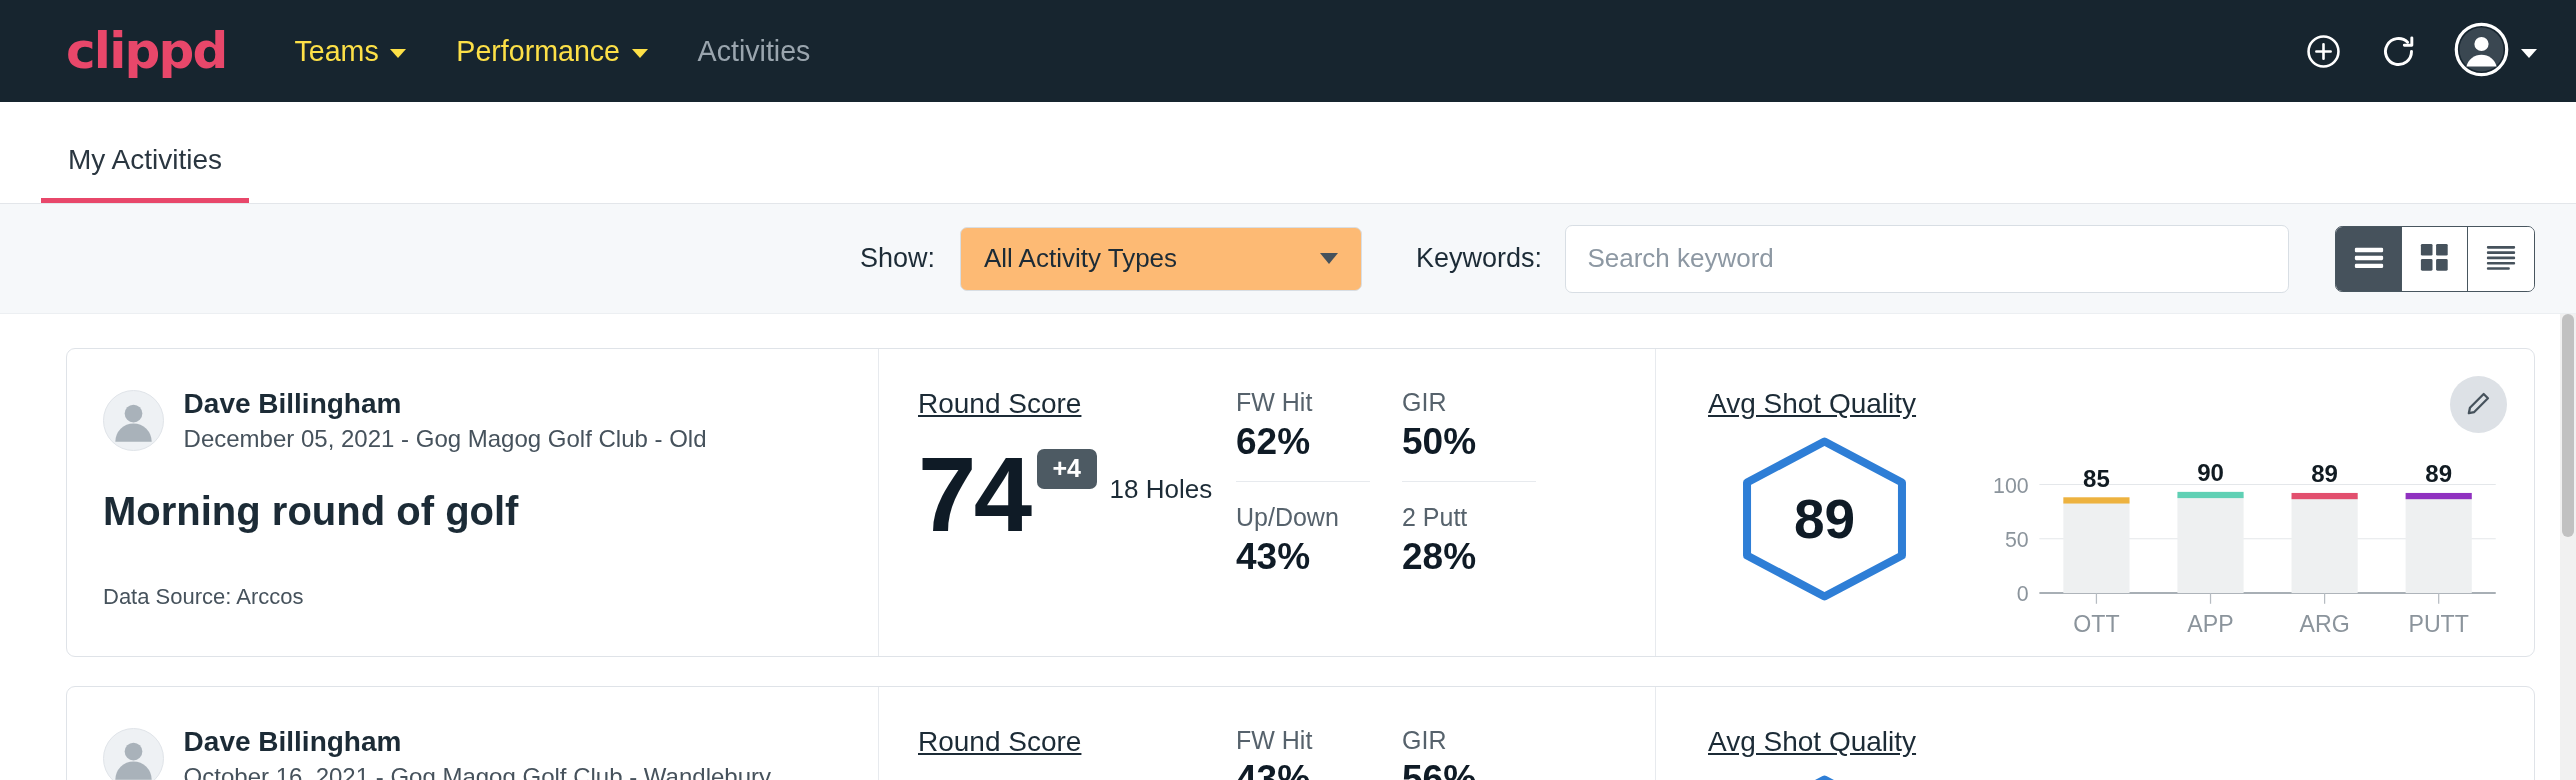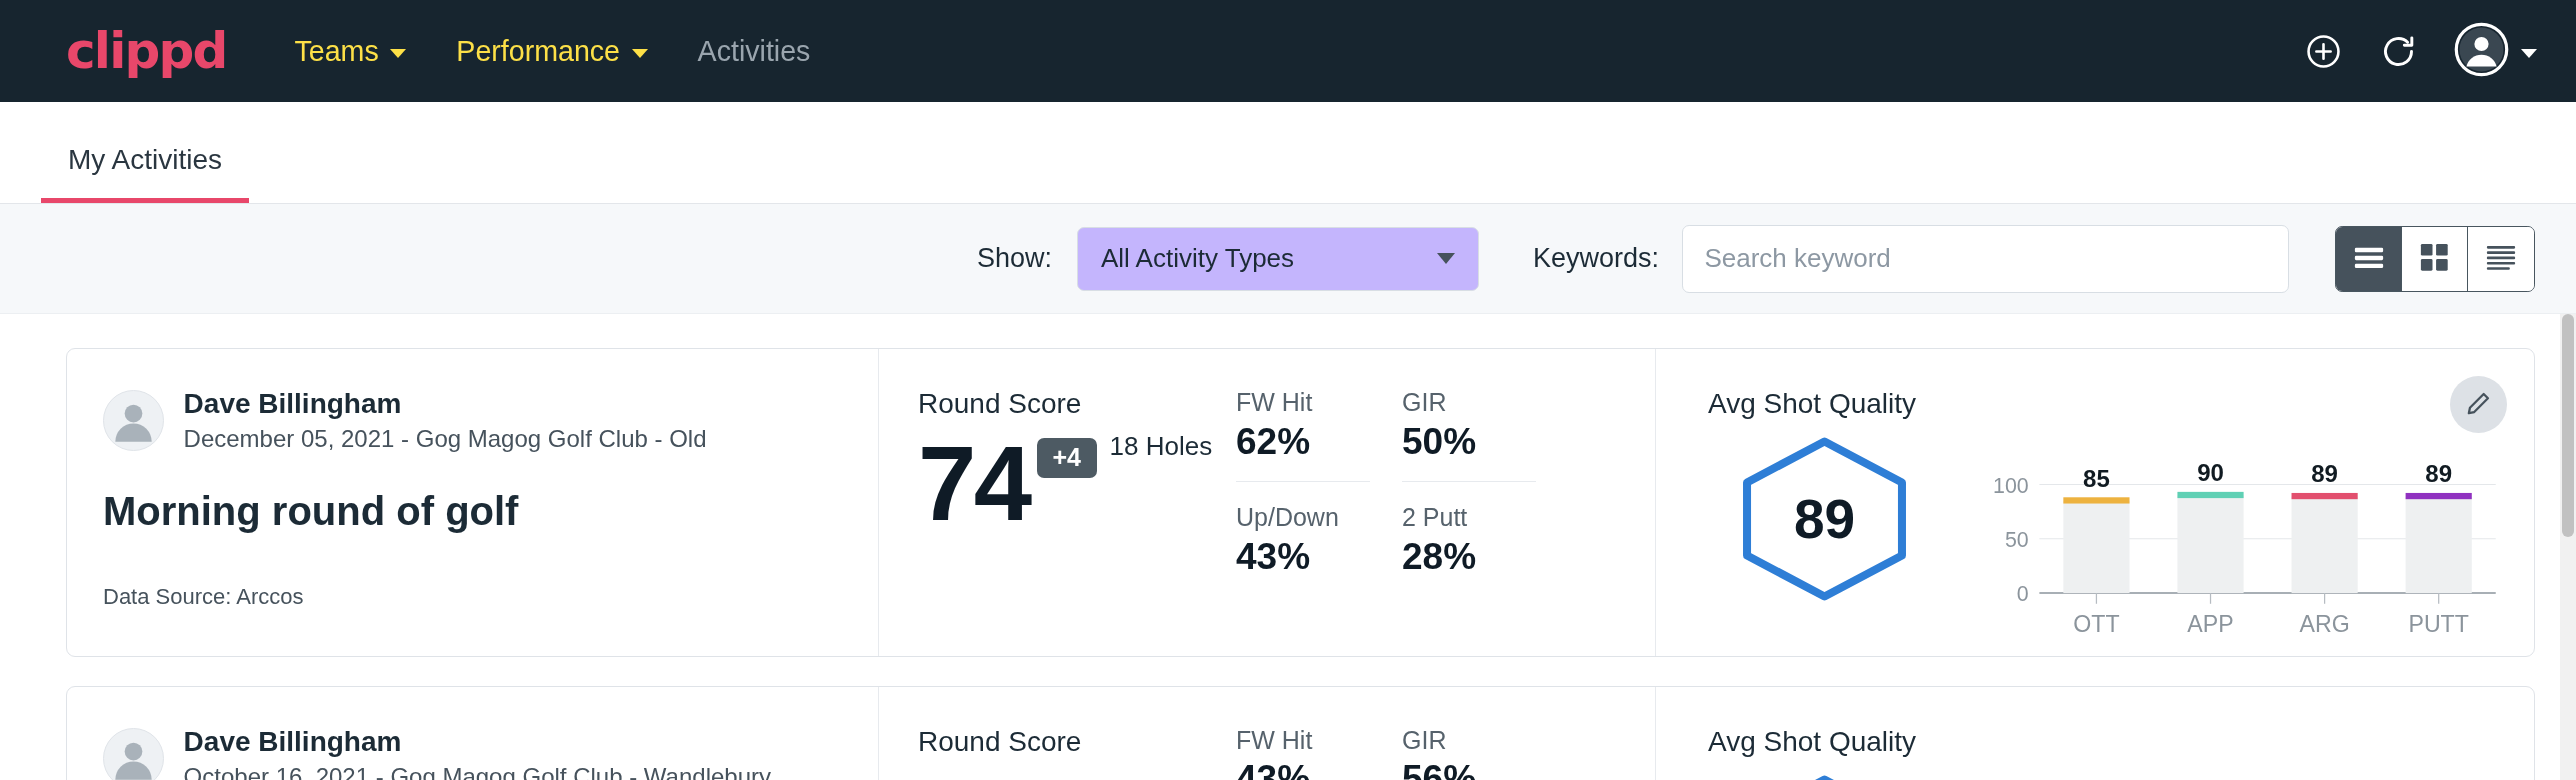--- a/index.html
+++ b/index.html
@@ -86,40 +86,40 @@
   .viewing b { font-weight: 700; }
   .filter-mid {
     margin-left: auto;
     display: flex;
     align-items: center;
     gap: 0;
   }
   .lbl { font-size: 27px; color: #1c2b36; white-space: nowrap; }
   .select-box {
     width: 402px; height: 64px;
-    background: #c4b5fd;
+    background: #fdba74;
     border: 0.9px solid #d8dee4;
     border-radius: 7.1px;
     margin-left: 25px;
     display: flex;
     align-items: center;
     padding: 0 23px;
     cursor: pointer;
   }
   .select-val { font-size: 26px; color: #1c2b36; }
   .chev {
     margin-left: auto;
     width: 0; height: 0;
     border-left: 9.8px solid transparent;
     border-right: 9.8px solid transparent;
     border-top: 11.6px solid #46525c;
   }
   .kw-label { margin-left: 54px; }
   .search-box {
-    width: 607px; height: 68px;
+    width: 724px; height: 68px;
     background: #fff;
     border: 0.9px solid #d8dee4;
     border-radius: 7.1px;
     margin-left: 23px;
     display: flex;
     align-items: center;
     padding: 0 21.4px;
   }
   .search-box input {
     border: 0; outline: 0; width: 100%;
@@ -180,22 +180,22 @@
   }
   .person-name { font-size: 28px; font-weight: 700; color: #1c2b36; }
   .person-sub { font-size: 24px; color: #46525c; margin-top: 5.4px; }
   .act-title { font-size: 40px; font-weight: 700; color: #1c2b36; margin-top: 36px; }
   .act-src { font-size: 22px; color: #46525c; margin-top: 50px; }
 
   .col-score {
     width: 357px;
     padding: 39px 0 0 39px;
   }
-  .sec-label { font-size: 28px; color: #1c2b36; }
-  .score-row { display: flex; align-items: flex-start; margin-top: 11px; }
+  .sec-label { font-size: 28px; color: #1c2b36; text-decoration: underline; }
+  .score-row { display: flex; align-items: center; margin-top: 22px; }
   .big-score {
     font-size: 105px; font-weight: 700; color: #0f1b26;
     line-height: 1; letter-spacing: -2.7px;
   }
   .badge {
     background: #4d5a63; color: #fff;
     font-size: 25px; font-weight: 700;
     border-radius: 7.1px;
     padding: 5.4px 16px;
     margin-left: 7.1px;

